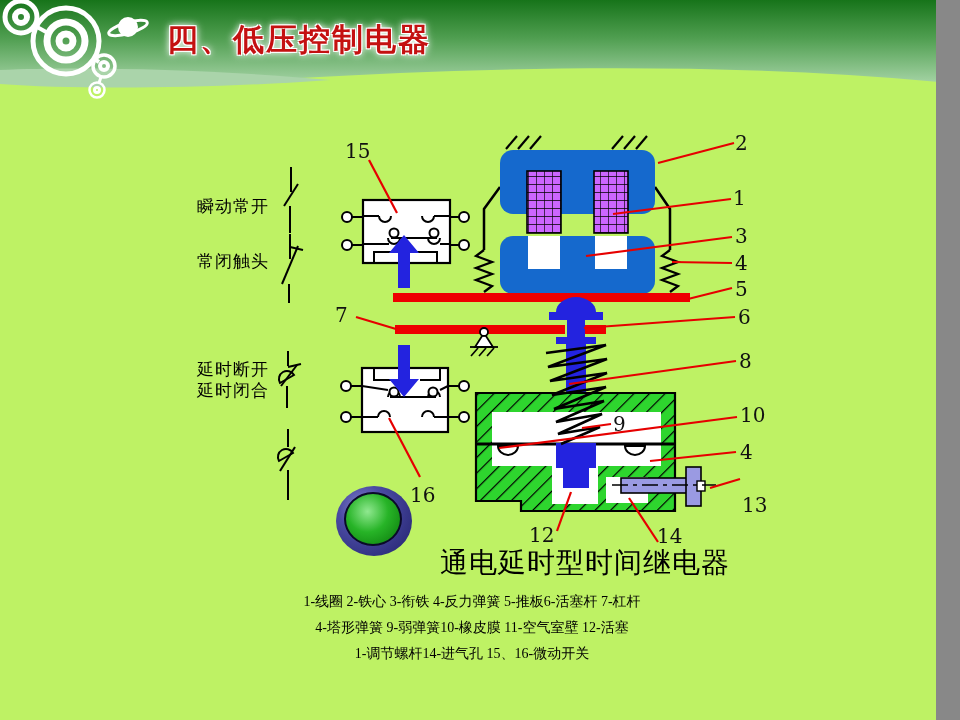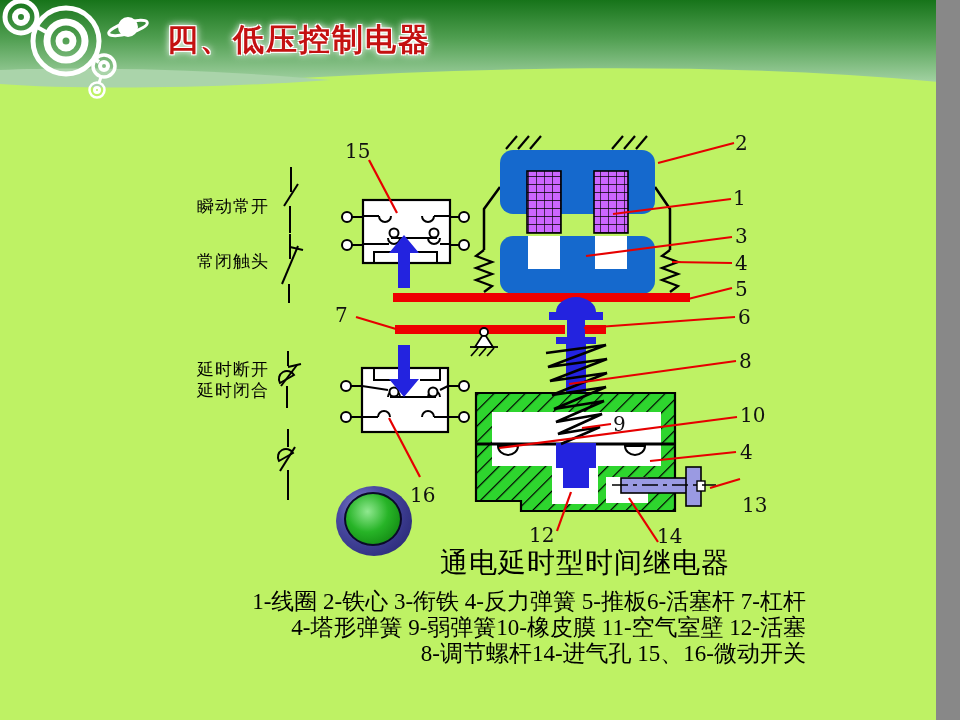--- a/index.html
+++ b/index.html
@@ -10,22 +10,22 @@
   .header svg{position:absolute;left:0;top:0;}
   .title{position:absolute;left:167px;top:19px;font-size:31px;font-weight:bold;
          letter-spacing:2px;color:#c41111;font-family:"Liberation Sans","DejaVu Sans",sans-serif;
          text-shadow:-1px -1px 0 #fff,1px -1px 0 #fff,-1px 1px 0 #fff,1px 1px 0 #fff,0 0 6px #fff,0 0 10px #fff;}
   
   .diagram{position:absolute;left:0;top:0;width:960px;height:720px;}
   .cnlabel{position:absolute;font-size:17px;color:#000;line-height:21px;letter-spacing:1px;text-align:right;}
   .pnum{position:absolute;font-size:20px;color:#111;font-family:"DejaVu Serif",serif;}
   .caption{position:absolute;left:420px;top:544px;width:330px;text-align:center;
            font-size:28px;color:#000;letter-spacing:1px;}
-  .legend{position:absolute;left:126px;top:589px;width:680px;text-align:right;
-          font-size:23px;color:#000;line-height:26px;}
+  .legend{position:absolute;left:132px;top:589px;width:680px;text-align:center;
+          font-size:14px;color:#000;line-height:26px;}
   
   .pushbtn{position:absolute;left:336px;top:486px;width:76px;height:70px;border-radius:50%;
            background:radial-gradient(circle at 35% 32%, #8a8ad2 0%, #4a4aa2 35%, #20206a 100%);}
   .pushbtn .cap{position:absolute;left:8px;top:6px;right:10px;bottom:10px;border-radius:50%;
            border:2px solid #0a0a28;
            background:radial-gradient(circle at 40% 35%, #90e890 0%, #27b427 45%, #0c7c0c 95%);}
 </style>
 </head>
 <body>
 
@@ -297,16 +297,16 @@
   <div class="pnum" style="left:410px;top:483px">16</div>
 
   <div class="pushbtn">
     <div class="cap"></div>
   </div>
 
   <div class="caption">通电延时型时间继电器</div>
   <div class="legend">
     <div>1-线圈 2-铁心 3-衔铁 4-反力弹簧 5-推板6-活塞杆 7-杠杆</div>
     <div>4-塔形弹簧 9-弱弹簧10-橡皮膜 11-空气室壁 12-活塞</div>
-    <div>8-调节螺杆14-进气孔 15、16-微动开关</div>
+    <div>1-调节螺杆14-进气孔 15、16-微动开关</div>
   </div>
 
 </div>
 
 </body></html>

